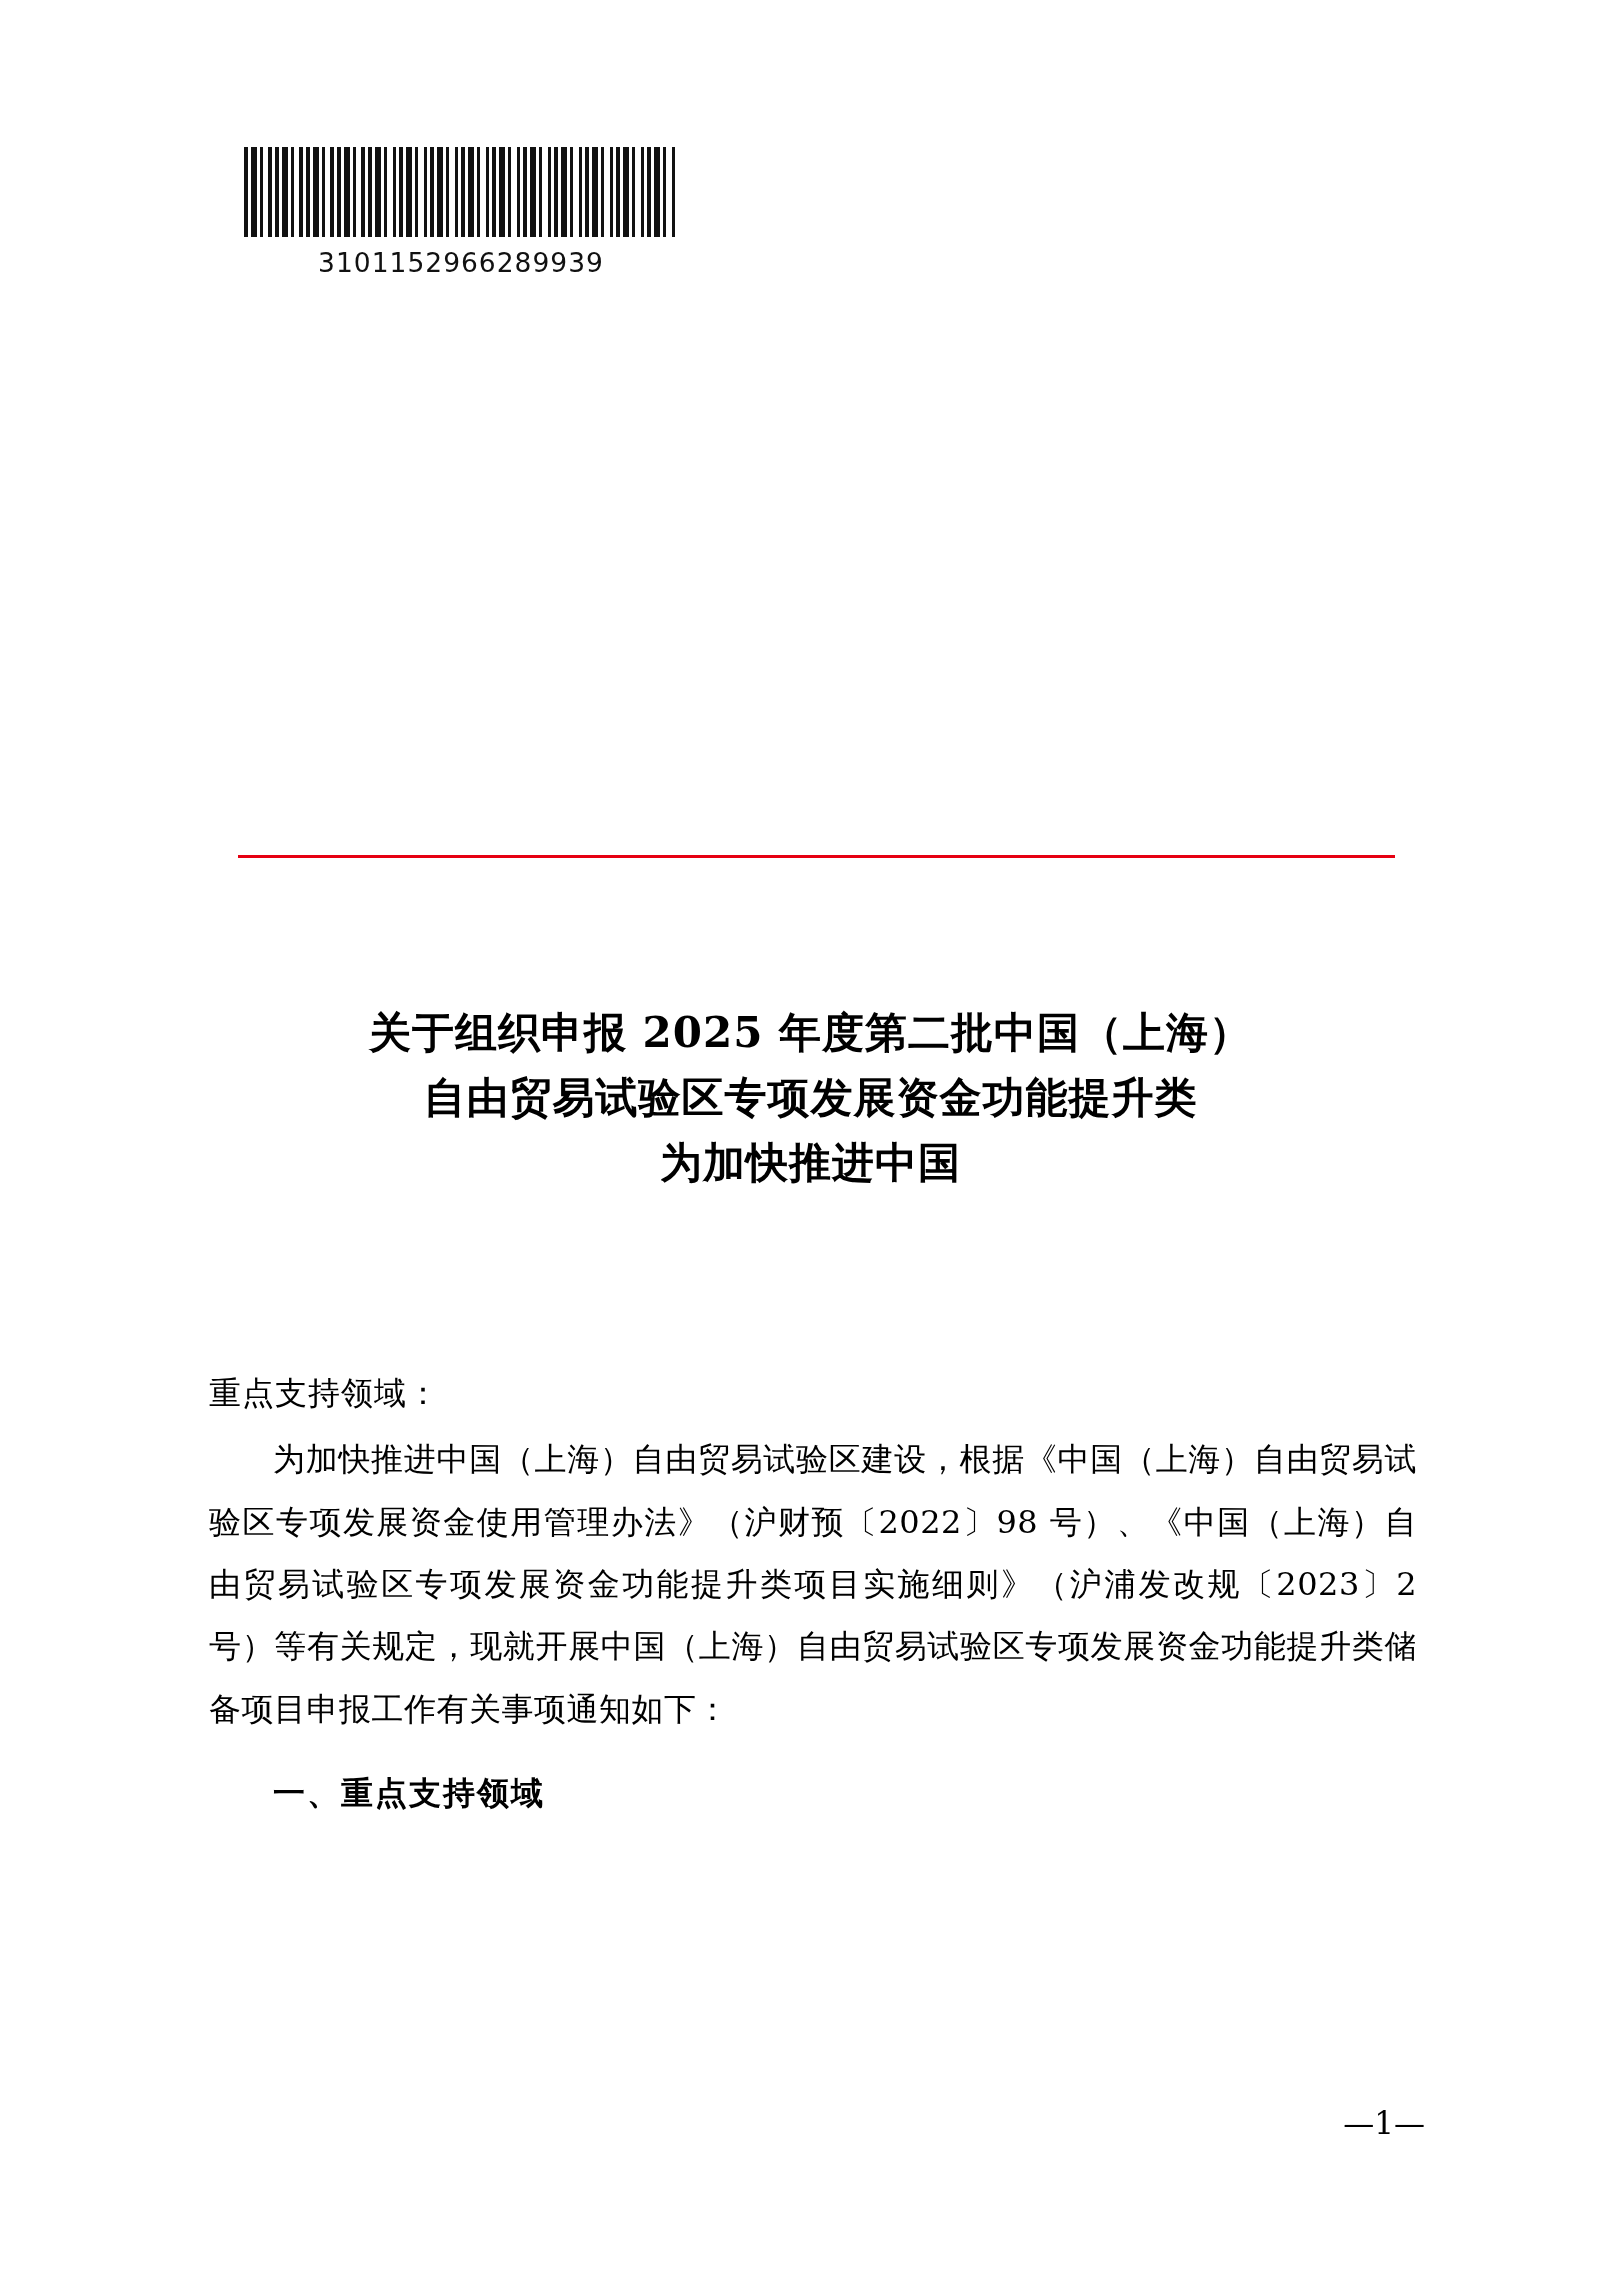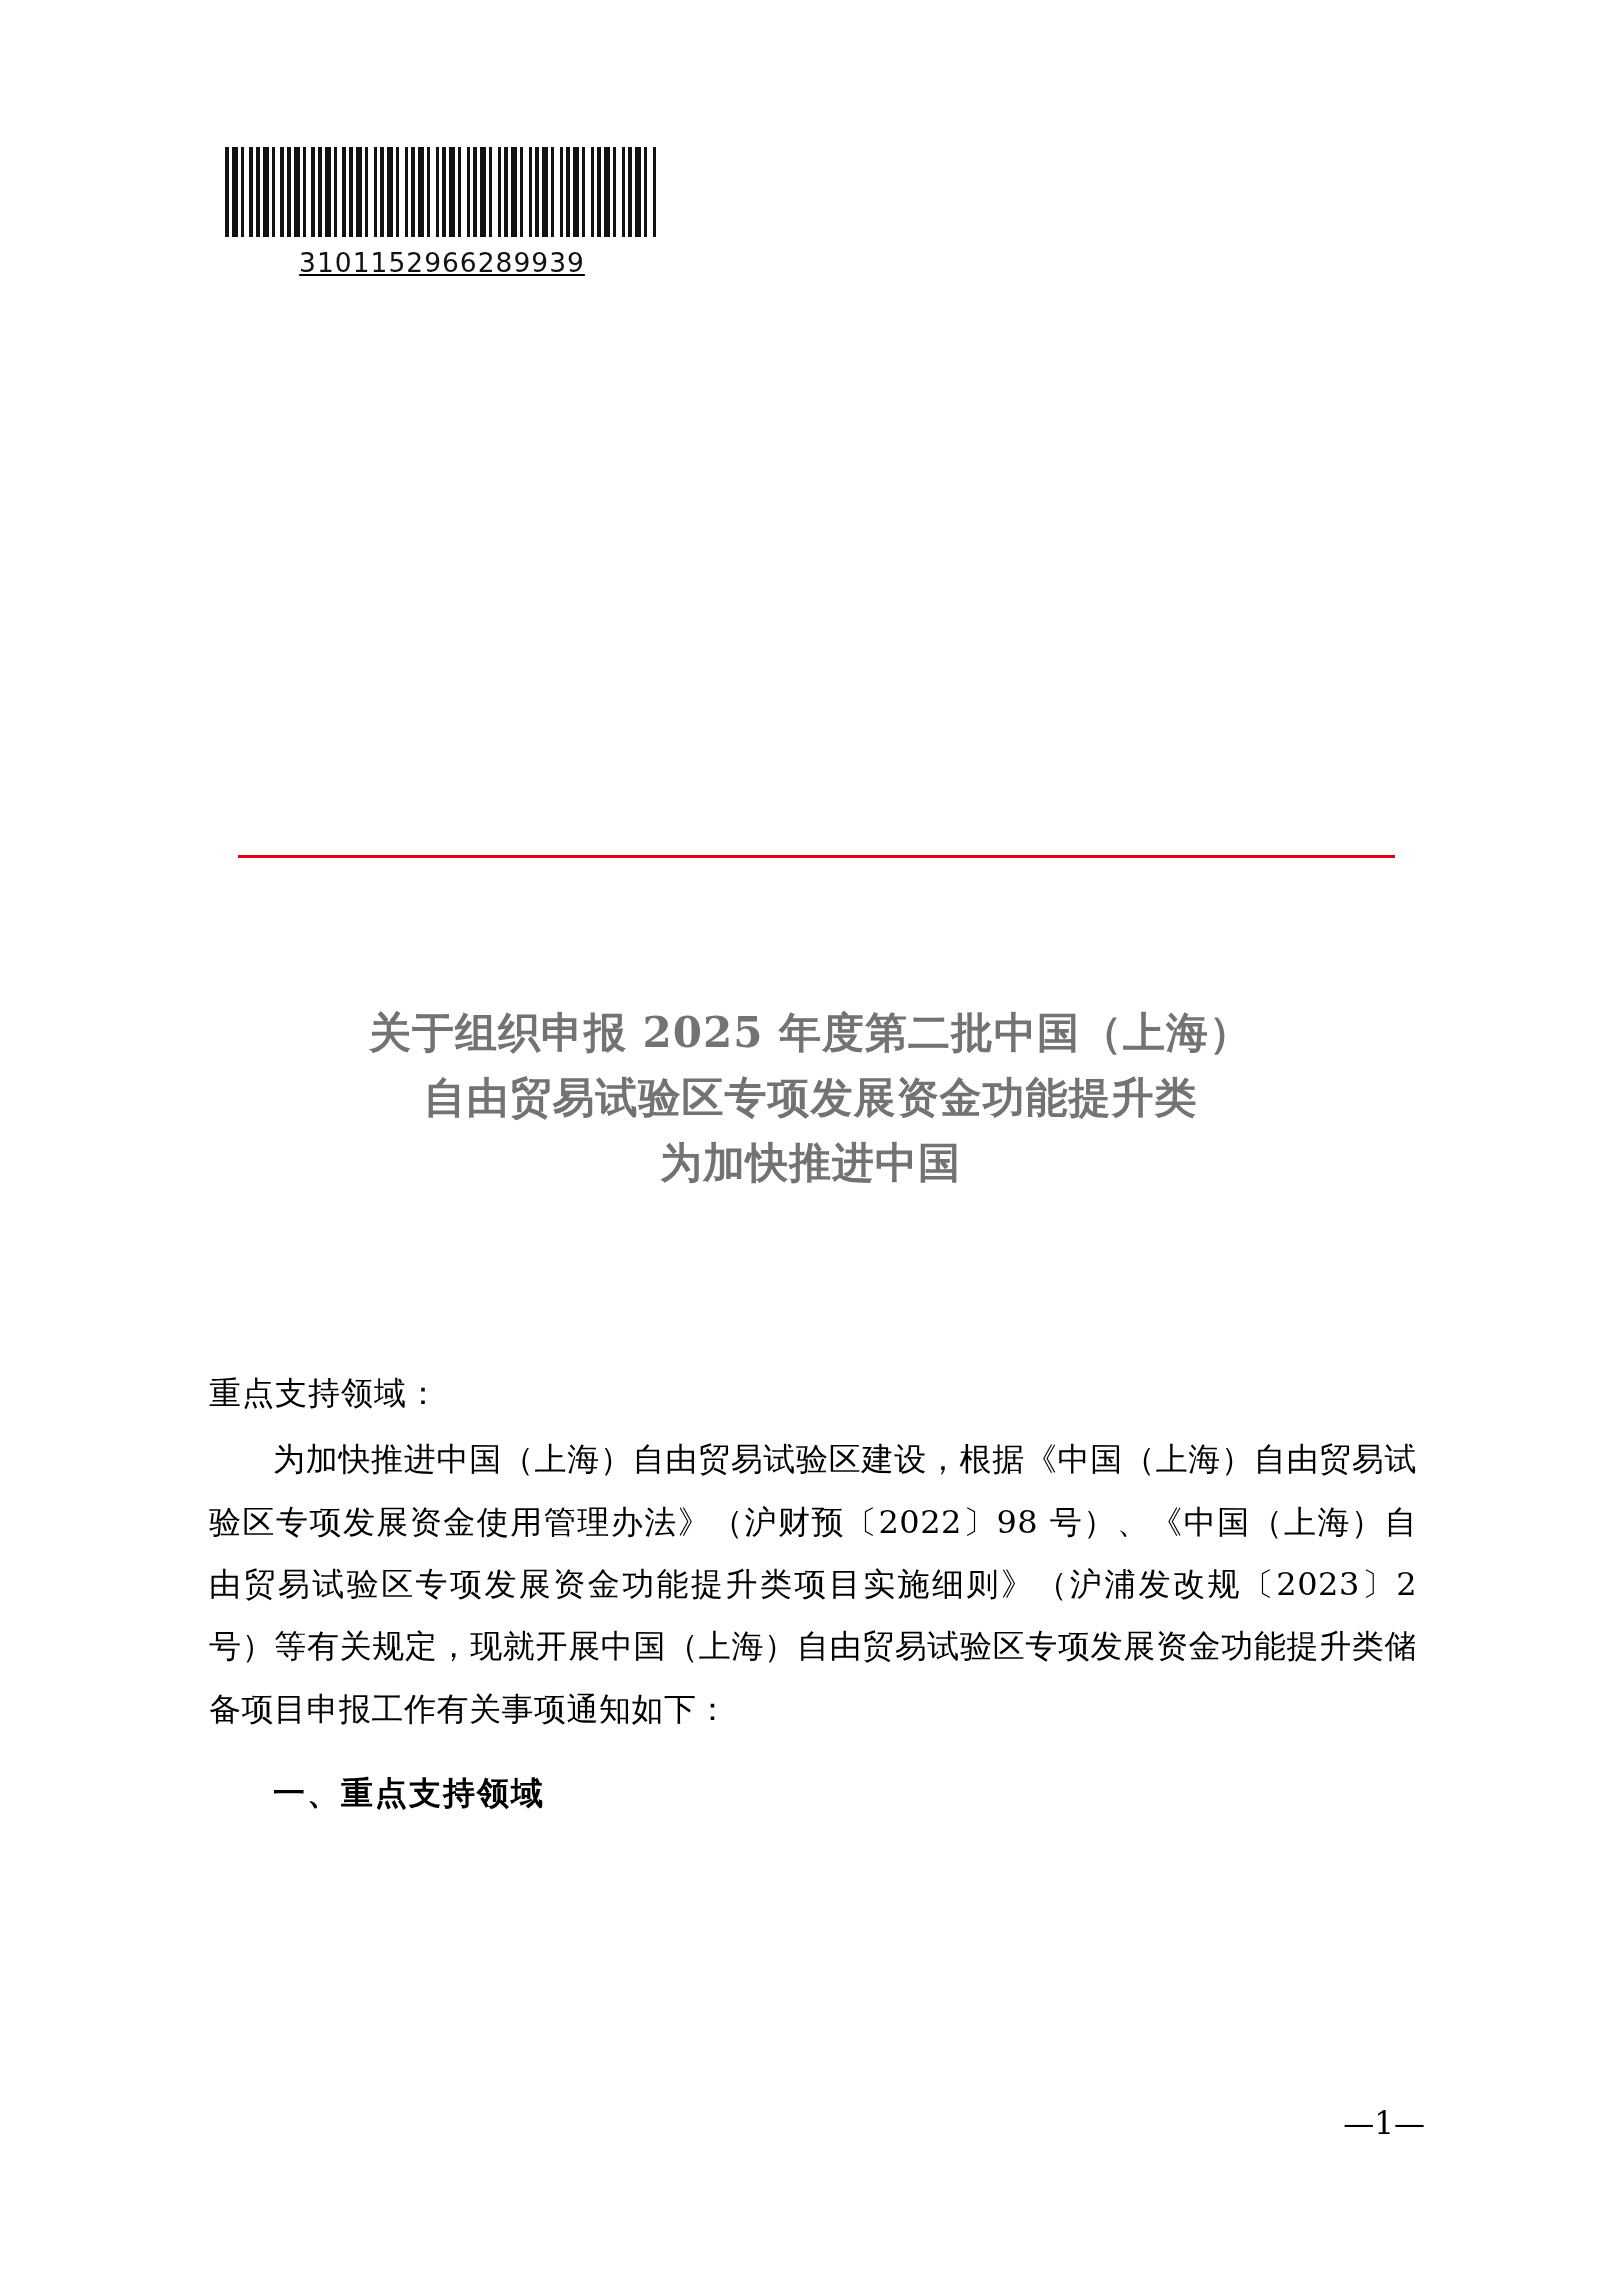--- a/index.html
+++ b/index.html
@@ -18,24 +18,23 @@
 
   .page {
     position: absolute;
     inset: 0;
     background: #ffffff;
   }
 
   
   .barcode-block {
     position: absolute;
-    left: 225px;
+    left: 244px;
     top: 147px;
     width: 451px;
-    text-decoration: underline;
   }
   .barcode-bars {
     height: 90px;
     width: 434px;
     background-image: repeating-linear-gradient(
       to right,
       #111 0px, #111 3.9px,
       #fff 3.9px, #fff 6.9px,
       #111 6.9px, #111 12.7px,
       #fff 12.7px, #fff 15.7px,
@@ -97,21 +96,21 @@
     position: absolute;
     left: 196px;
     width: 1229px;
     top: 1000px;
     text-align: center;
     font-family: "DejaVu Serif", serif;
     font-weight: bold;
     font-size: 42px;
     line-height: 1.55;
     letter-spacing: 1px;
-    color: #737373;
+    color: #000000;
   }
   .doc-title .tline { display: block; white-space: nowrap; }
 
   
   .body-text {
     position: absolute;
     left: 209px;
     width: 1208px;
     top: 1362px;
     font-family: "DejaVu Serif", serif;

